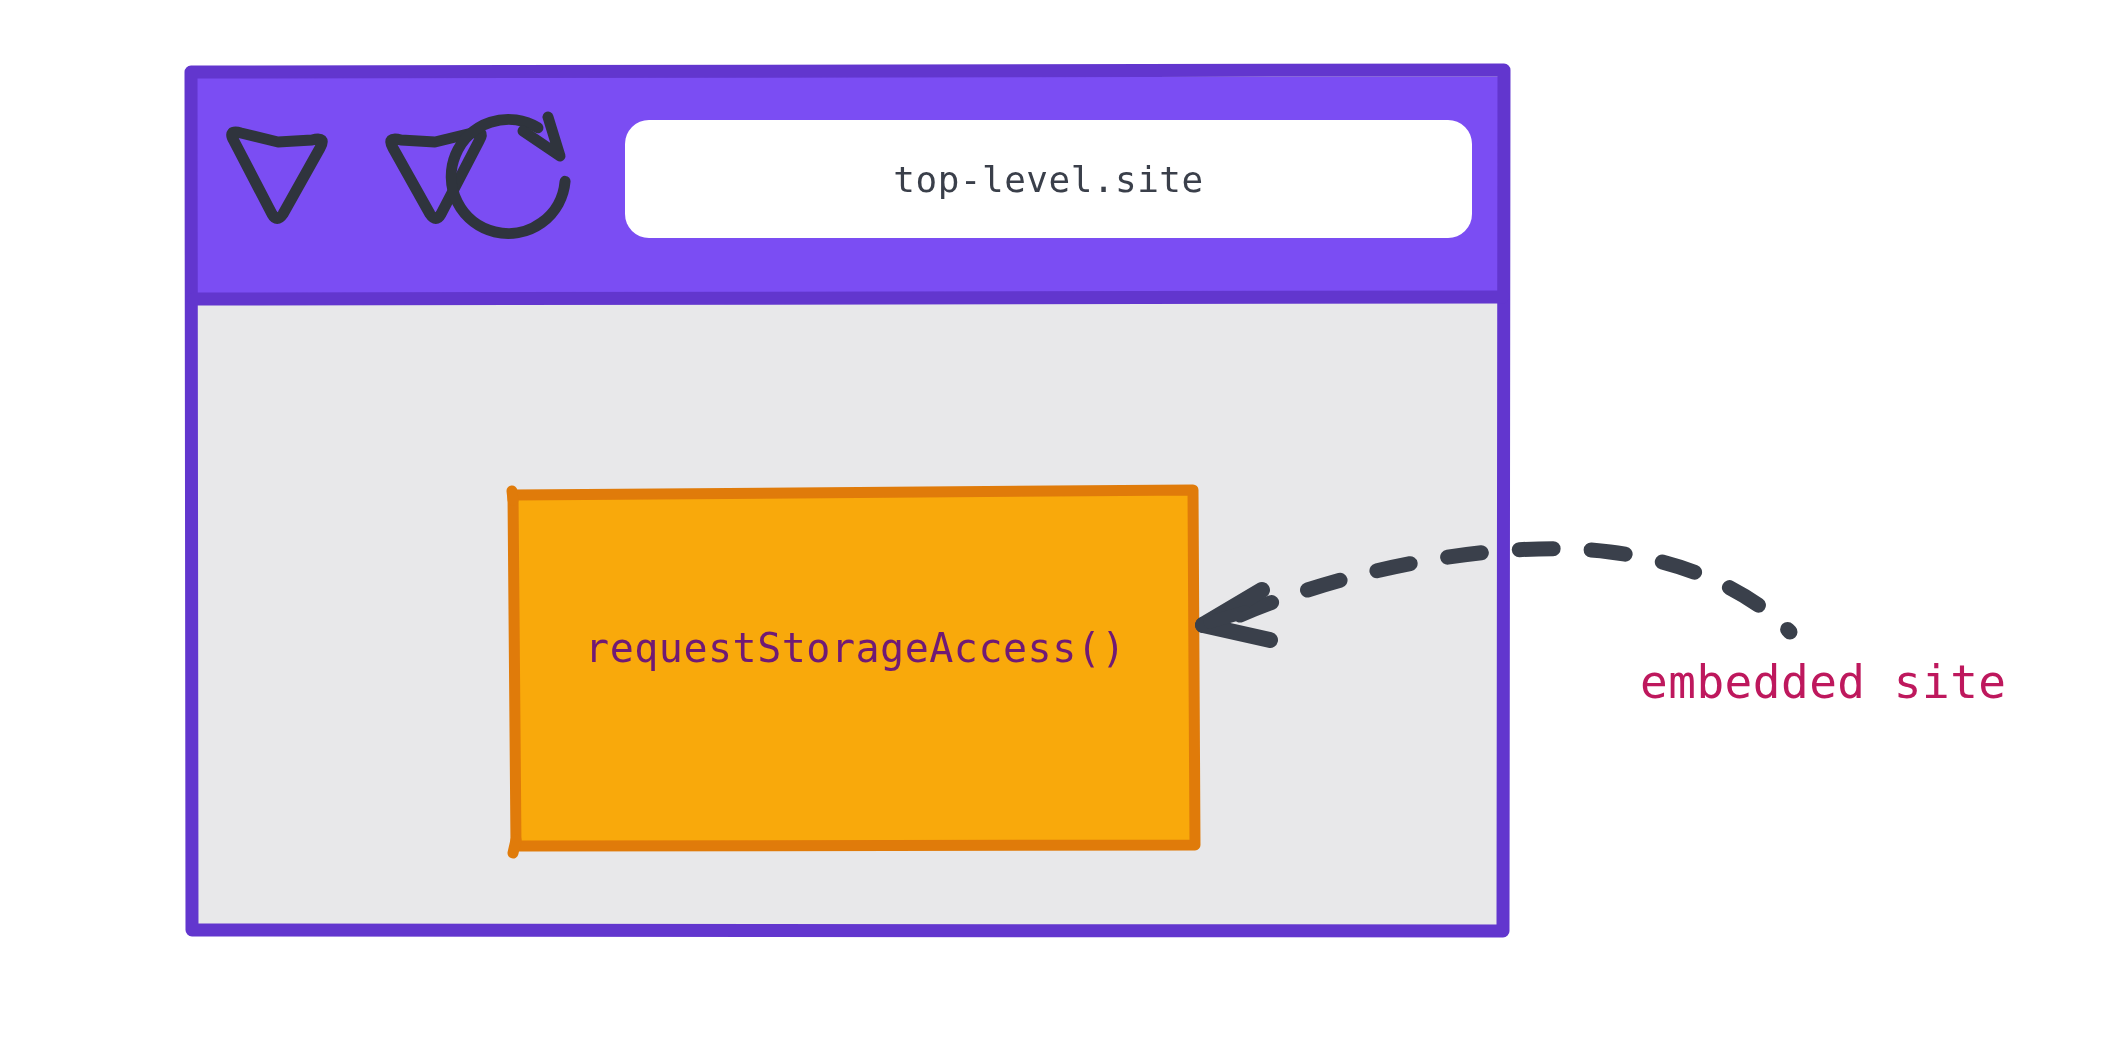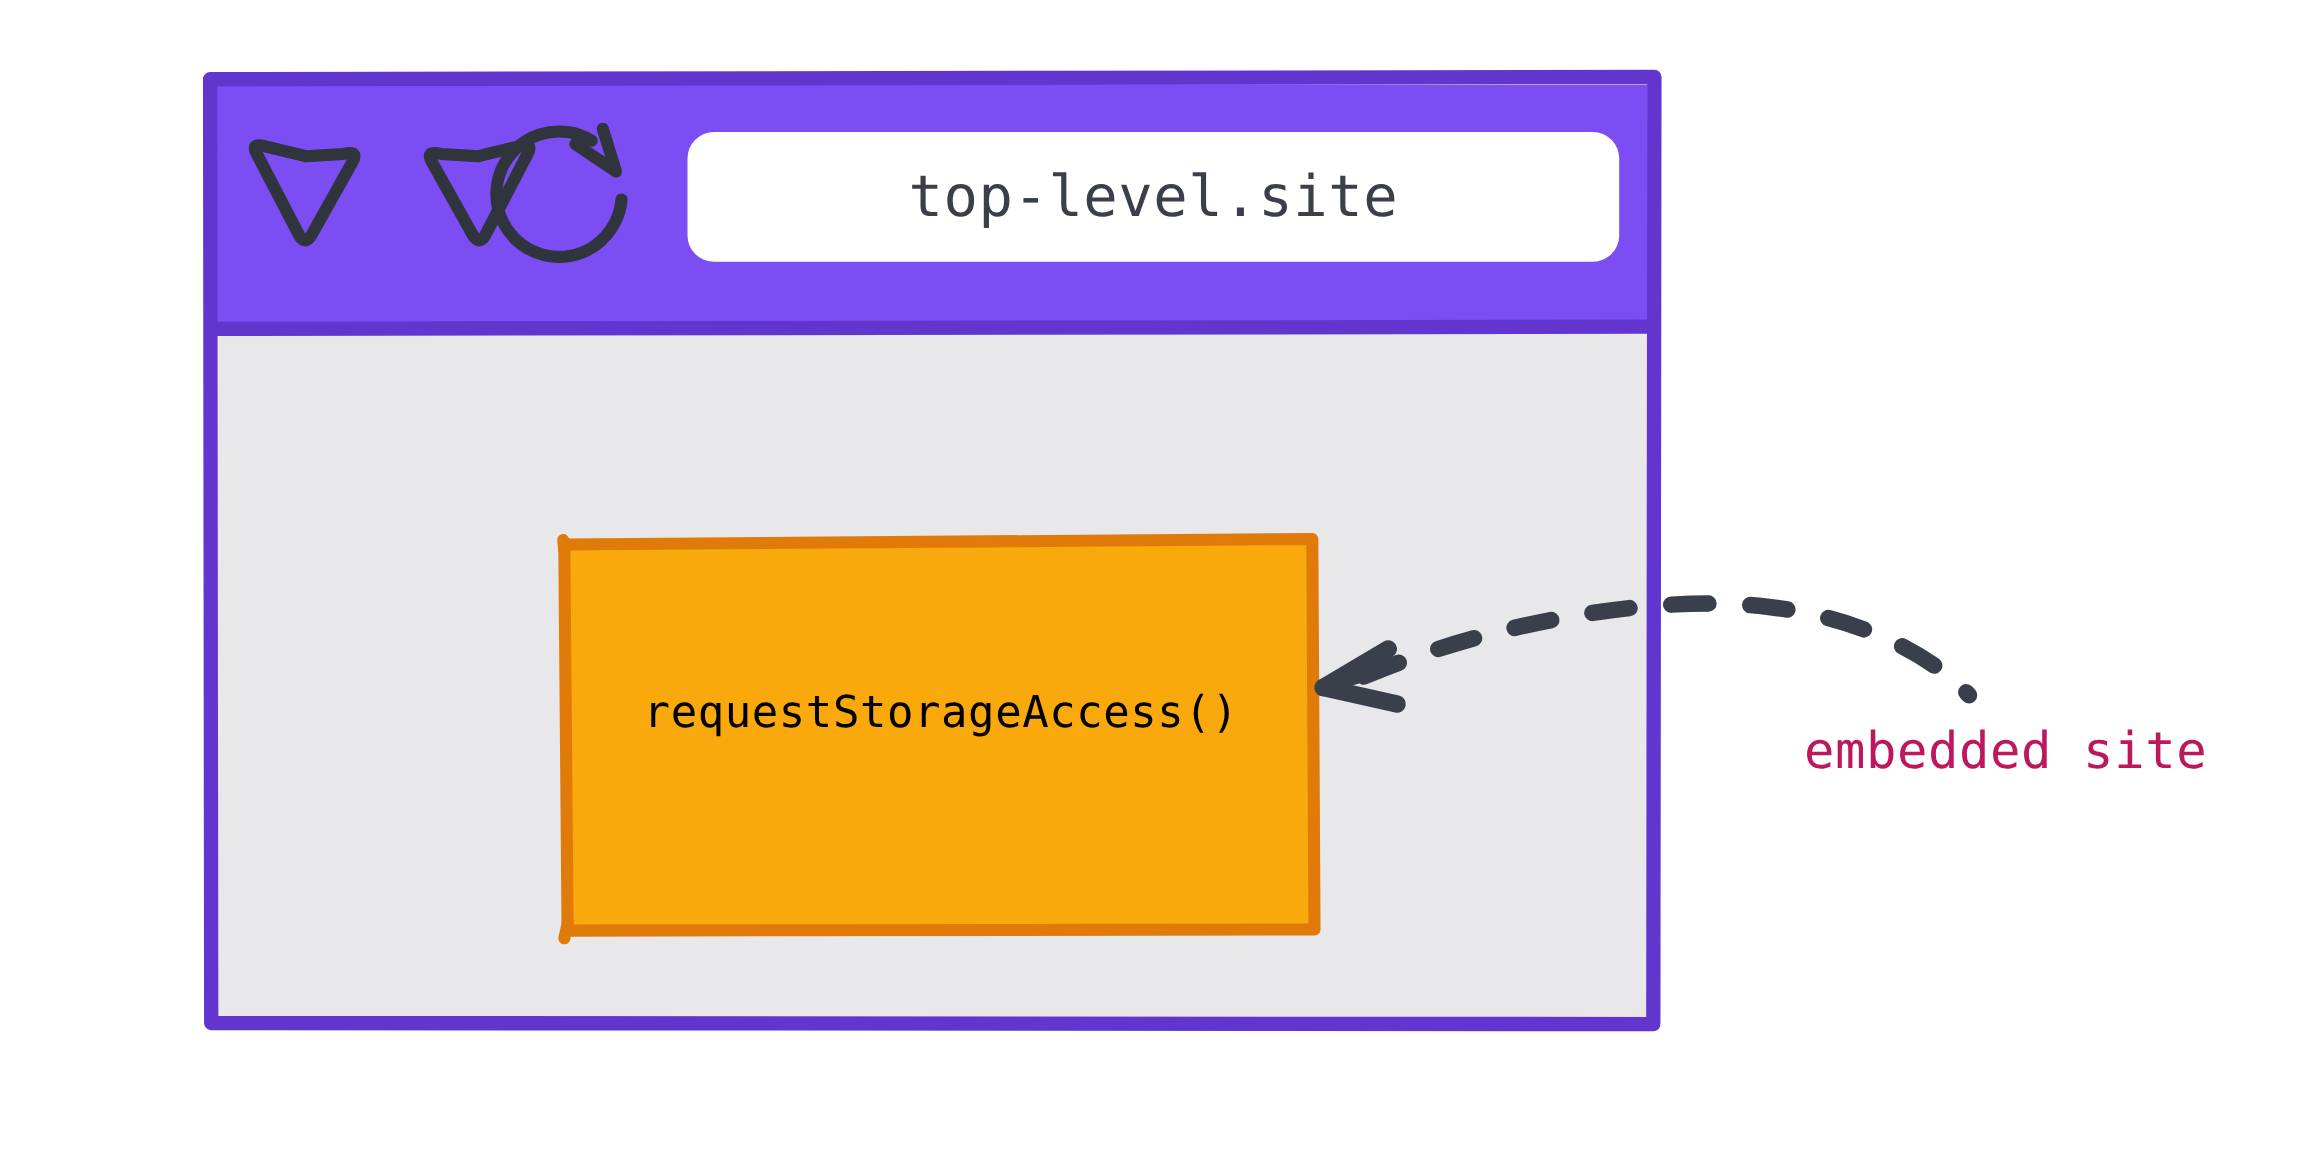--- a/index.html
+++ b/index.html
@@ -45,35 +45,35 @@
   }
 
   #url-text {
     left: 625px;
     top: 120px;
     width: 847px;
     height: 118px;
     display: flex;
     align-items: center;
     justify-content: center;
-    font-size: 52px;
+    font-size: 36px;
     color: #3a3f4a;
     border-radius: 10px;
   }
 
   #frame-text {
     left: 516px;
     top: 600px;
     width: 679px;
     height: 96px;
     display: flex;
     align-items: center;
     justify-content: center;
     font-size: 40px;
-    color: #000000;
+    color: #701a75;
   }
 
   #annotation-text {
     left: 1640px;
     top: 655px;
     font-size: 46px;
     color: #be185d;
   }
 </style>
 </head>

